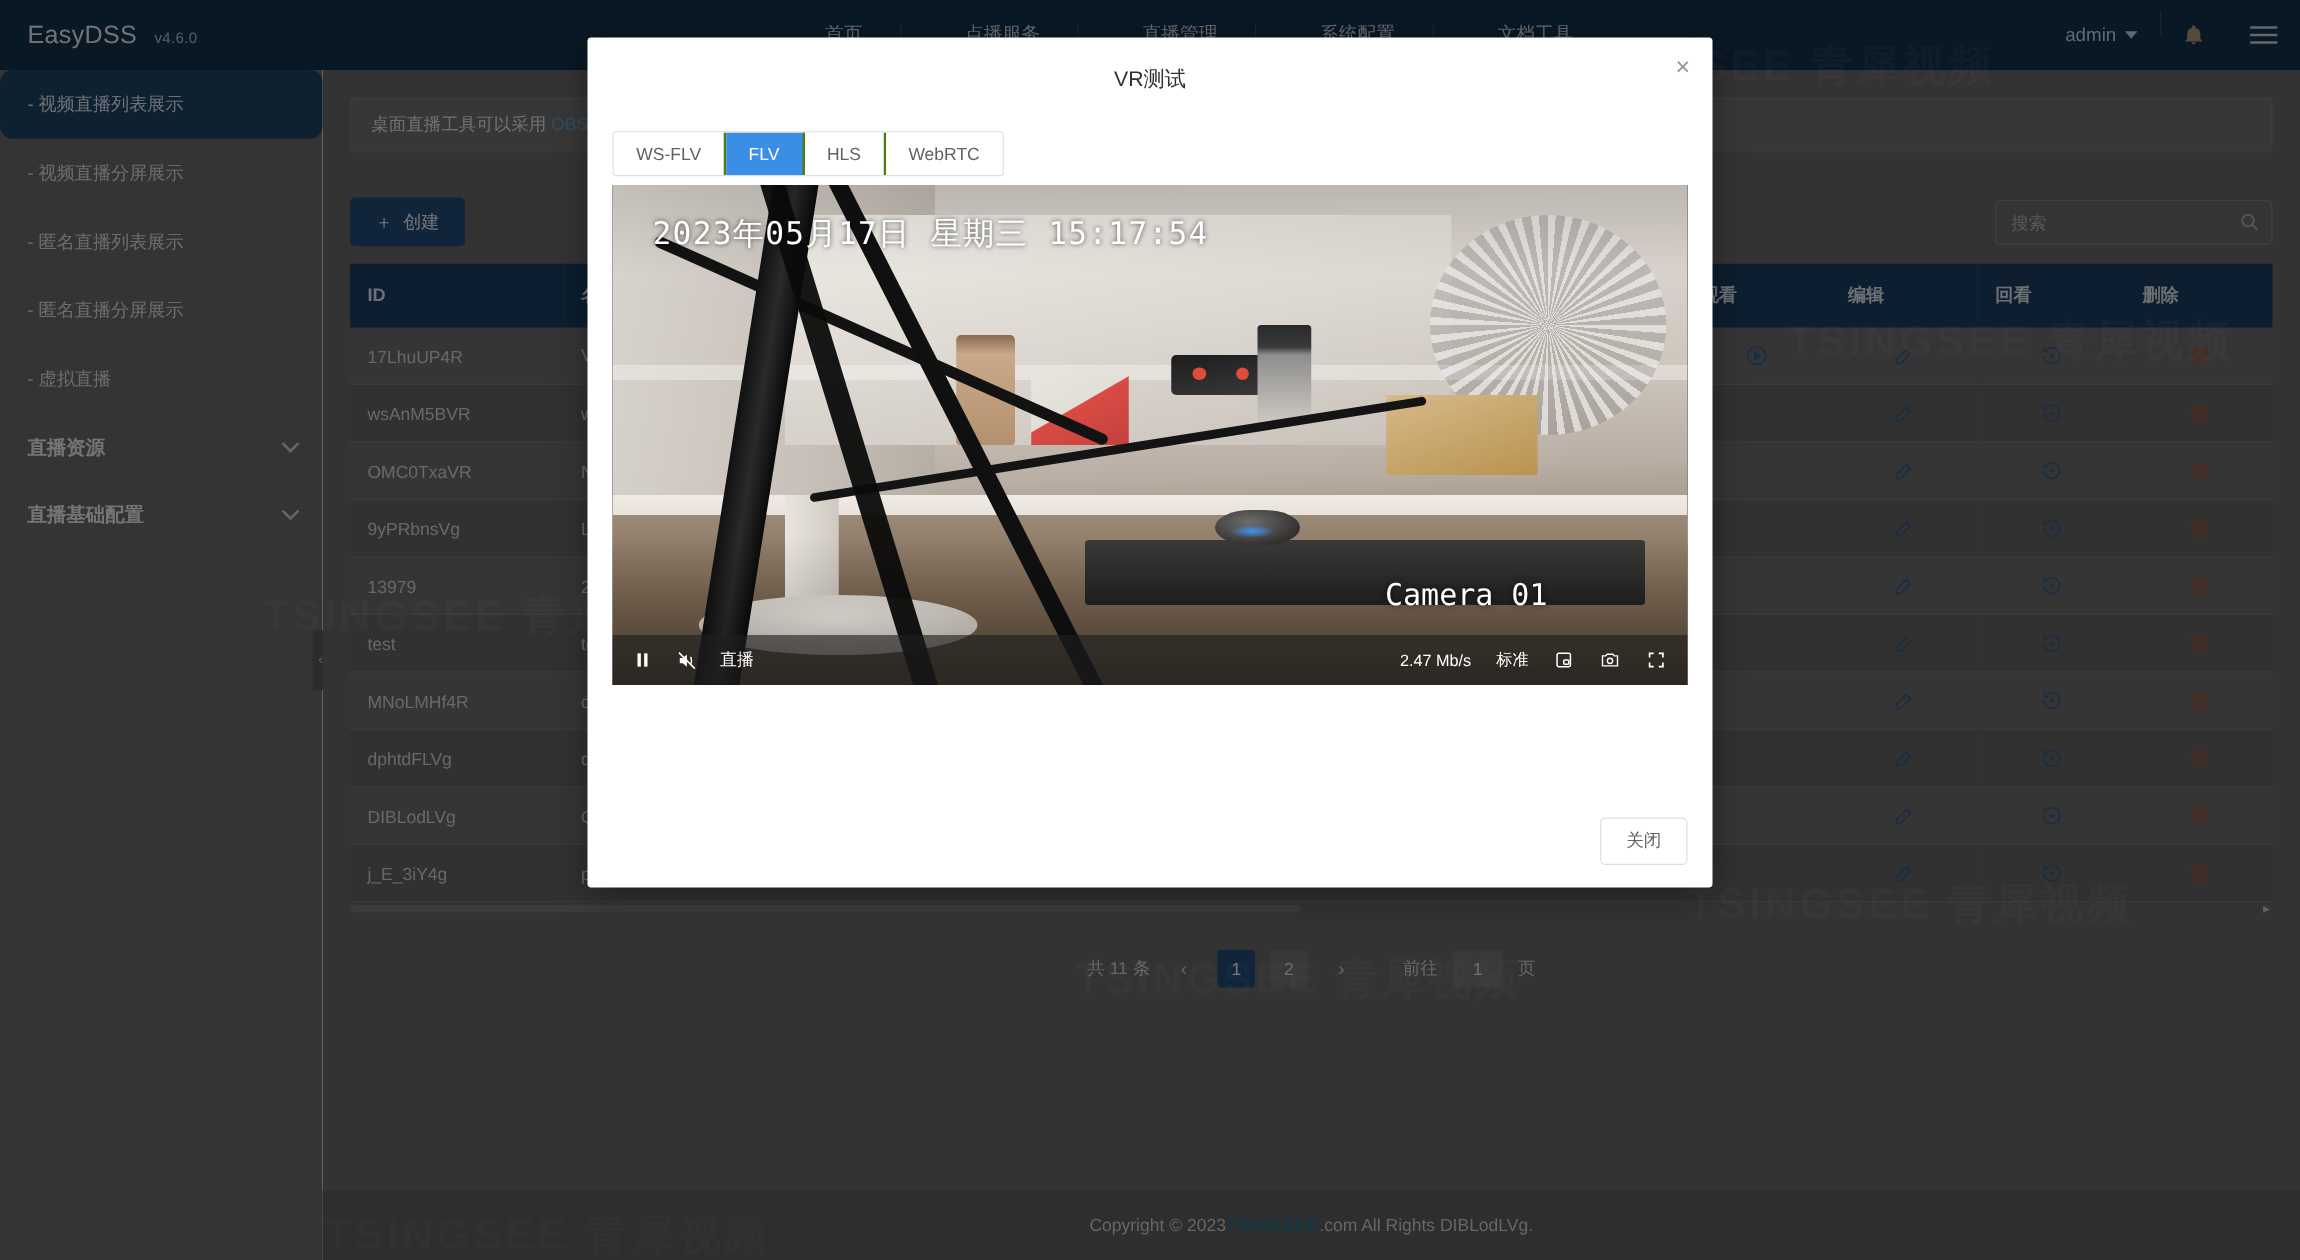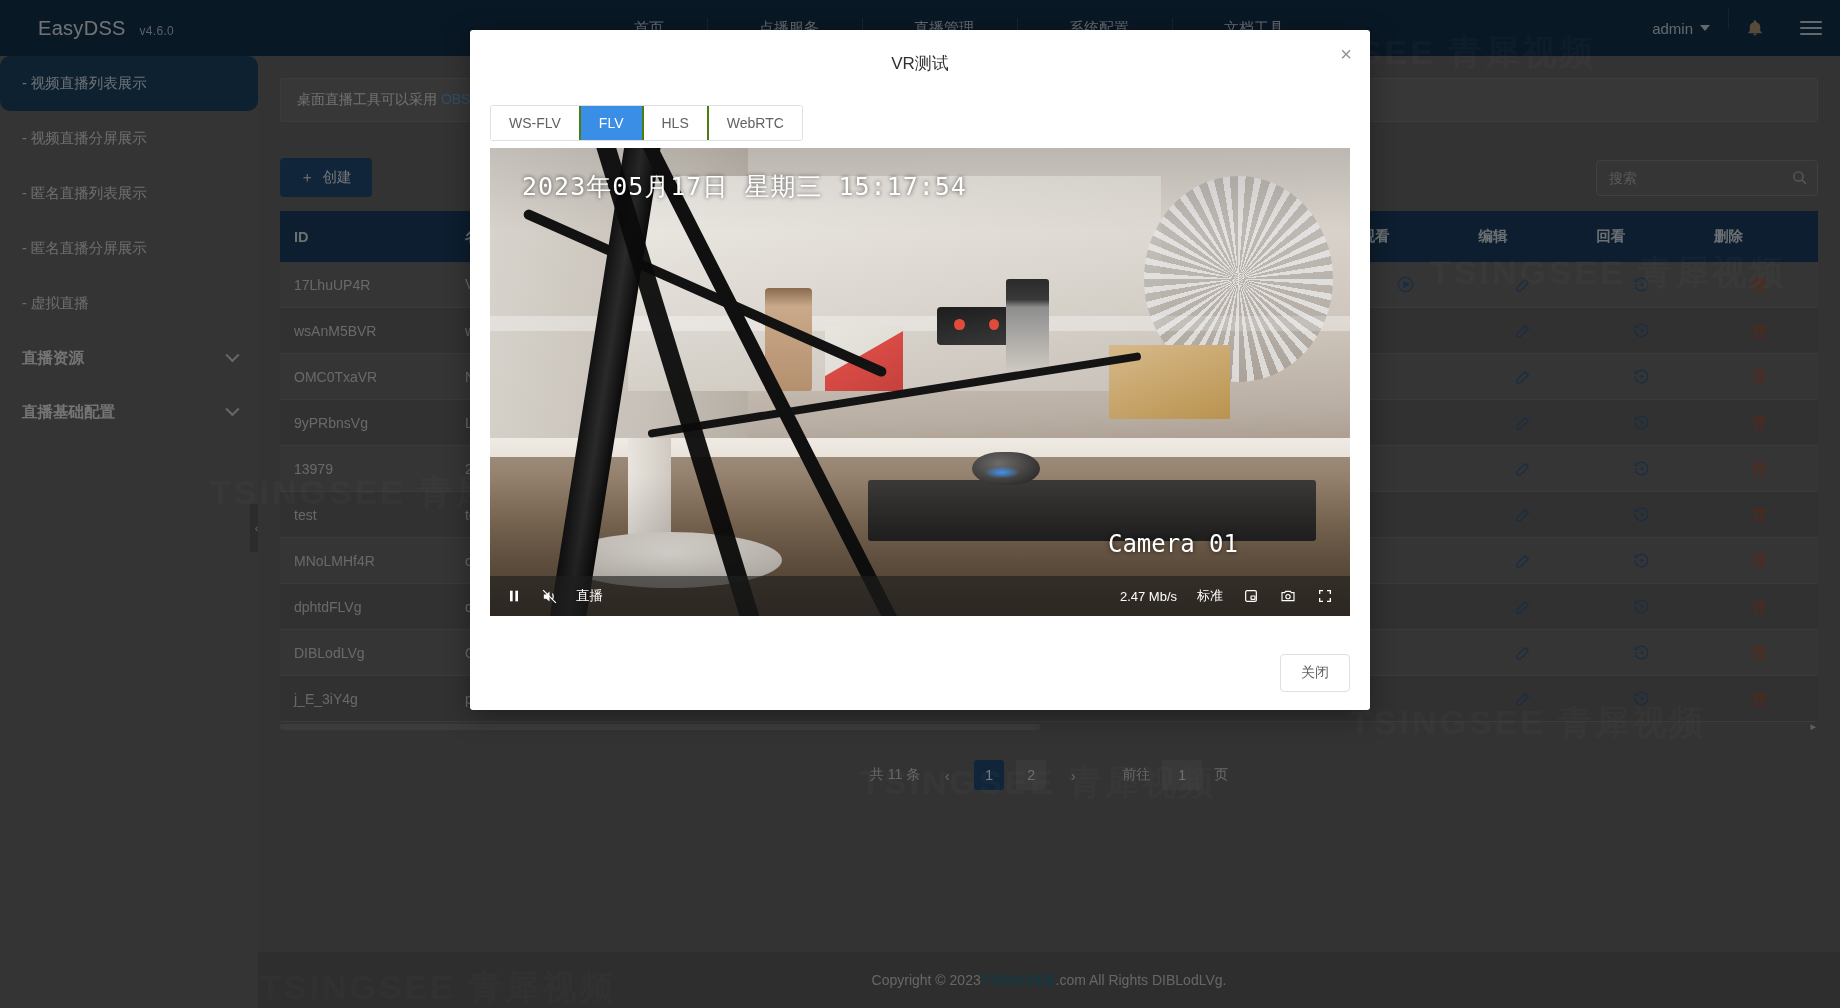--- a/index.html
+++ b/index.html
@@ -14,24 +14,24 @@
   
   .page-layer { position: absolute; inset: 0; filter: brightness(0.48) saturate(0.85); }
 
   
   .topbar {
     position: absolute; top: 0; left: 0; right: 0; height: 56px;
     background: #0d3254; display: flex; align-items: center;
   }
   .brand {
     width: 258px; flex: 0 0 258px; color: #e9eef3; font-size: 20px;
-    padding-left: 38px; letter-spacing: .3px;
+    padding-left: 22px; letter-spacing: .3px;
   }
   .brand .ver { font-size: 12px; color: #b9c6d2; margin-left: 8px; }
-  .topnav { flex: 1; display: flex; align-items: center; justify-content: center; gap: 17px; }
+  .topnav { flex: 1; display: flex; align-items: center; justify-content: center; gap: 4px; }
   .topnav-item {
     display: flex; align-items: center; gap: 8px; color: #cdd9e4; font-size: 15px;
     padding: 0 26px; height: 56px; line-height: 56px; position: relative;
   }
   .topnav-item + .topnav-item::before {
     content: ""; position: absolute; left: 0; top: 18px; height: 20px; width: 1px;
     background: rgba(255,255,255,.13);
   }
   .topnav-item .ic { width: 18px; height: 18px; display: inline-block; opacity: .75; }
   .topright { display: flex; align-items: center; gap: 0; }
@@ -124,21 +124,21 @@
     position: absolute; left: 470px; top: 30px; width: 900px; height: 680px;
     background: #fff; border-radius: 3px; box-shadow: 0 6px 26px rgba(0,0,0,.35);
   }
   .modal-title { text-align: center; font-size: 17px; color: #303133; padding: 22px 0 0 0; }
   .modal-close { position: absolute; right: 18px; top: 14px; font-size: 20px; color: #909399; line-height: 1; }
   .seg { display: flex; margin: 30px 0 0 20px; width: max-content; border: 1px solid #dcdfe6; border-radius: 3px; overflow: hidden; }
   .seg div { padding: 9px 18px; font-size: 14px; color: #606266; border-right: 2px solid #4d7c0f; background: #fff; }
   .seg div:last-child { border-right: none; }
   .seg div.on { background: #3a8ee6; color: #fff; }
 
-  .player { position: absolute; left: 20px; top: 118px; width: 860px; height: 468px; background: #000; overflow: hidden; }
+  .player { position: absolute; left: 20px; top: 118px; width: 860px; height: 400px; background: #000; overflow: hidden; }
   .vid { position: absolute; inset: 0; }
   .vid .sky { position: absolute; inset: 0; background:
       linear-gradient(178deg,#cfc9c2 0%, #d8d2cb 22%, #cfc7bd 40%, #b9aea3 58%, #8e7f71 78%, #6a5c4e 100%);
   }
   .vid .wallL { position: absolute; left: 0; top: 0; width: 30%; height: 100%;
     background: linear-gradient(100deg,#d9d4cd 0%,#c6c0b8 60%,#b0a99f 100%); }
   .vid .desk { position: absolute; left: 0; bottom: 0; width: 100%; height: 34%;
     background: linear-gradient(180deg,#9c8a78 0%, #7e6a55 45%, #5d4a38 100%); }
   .vid .deskTop { position: absolute; left: 0; bottom: 28%; width: 100%; height: 10%;
     background: linear-gradient(180deg,#efeae3 0%, #ded7ce 100%); }

